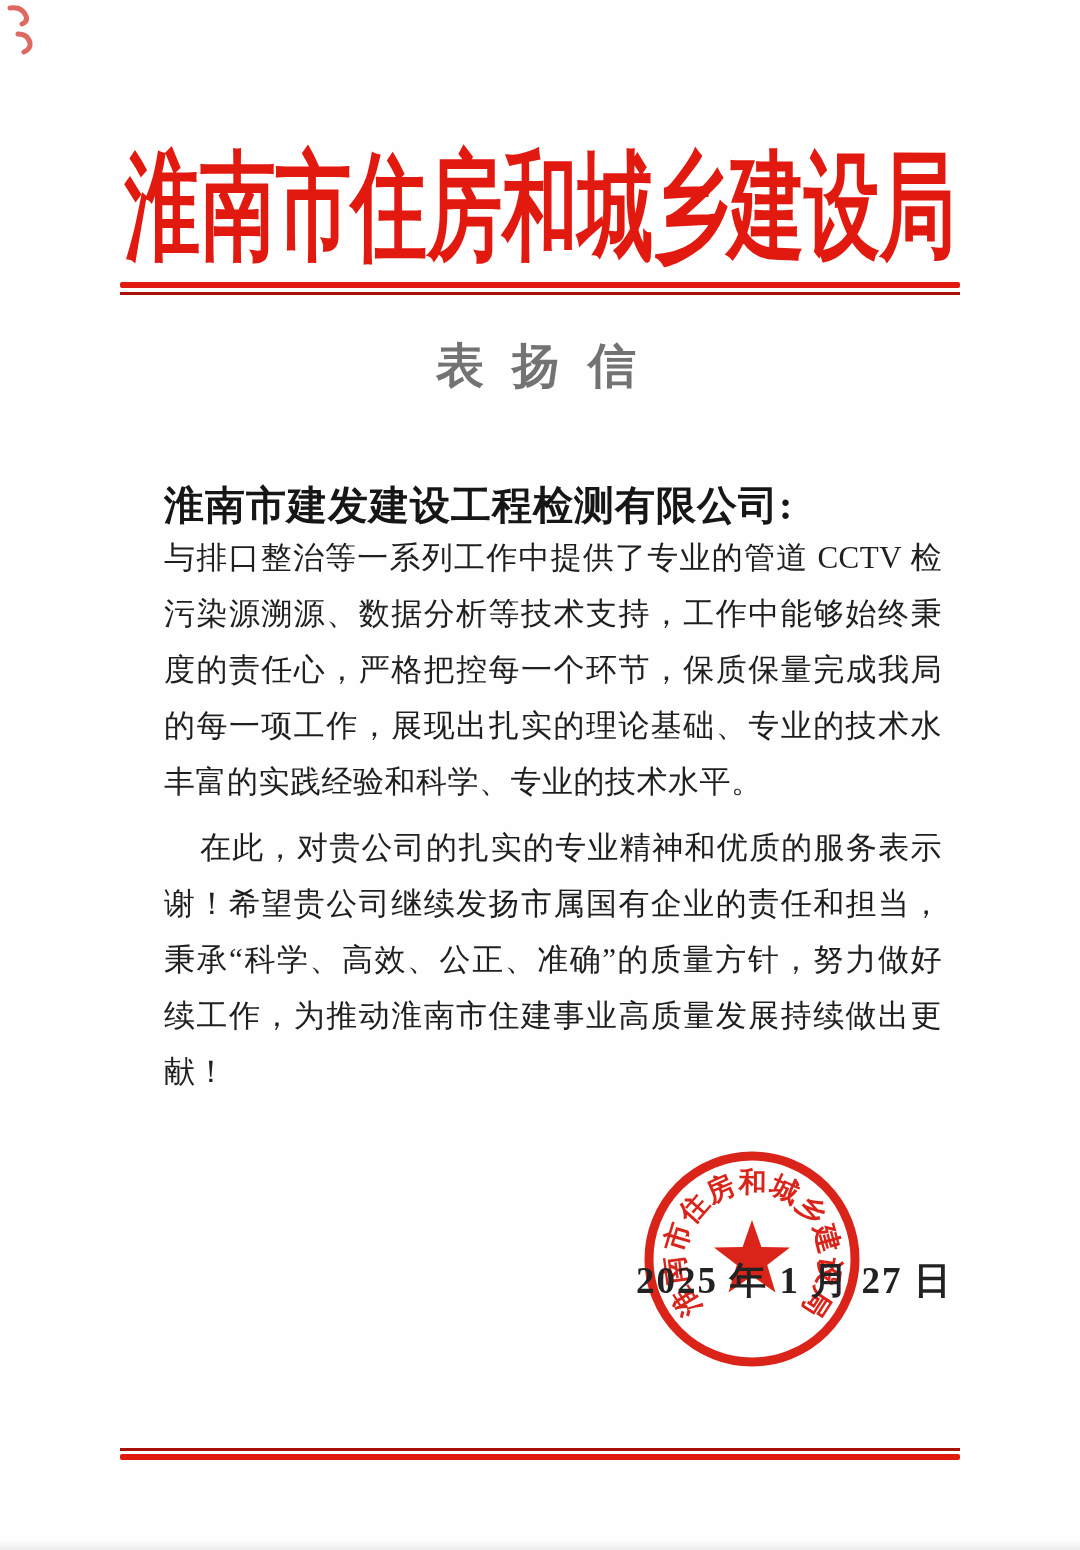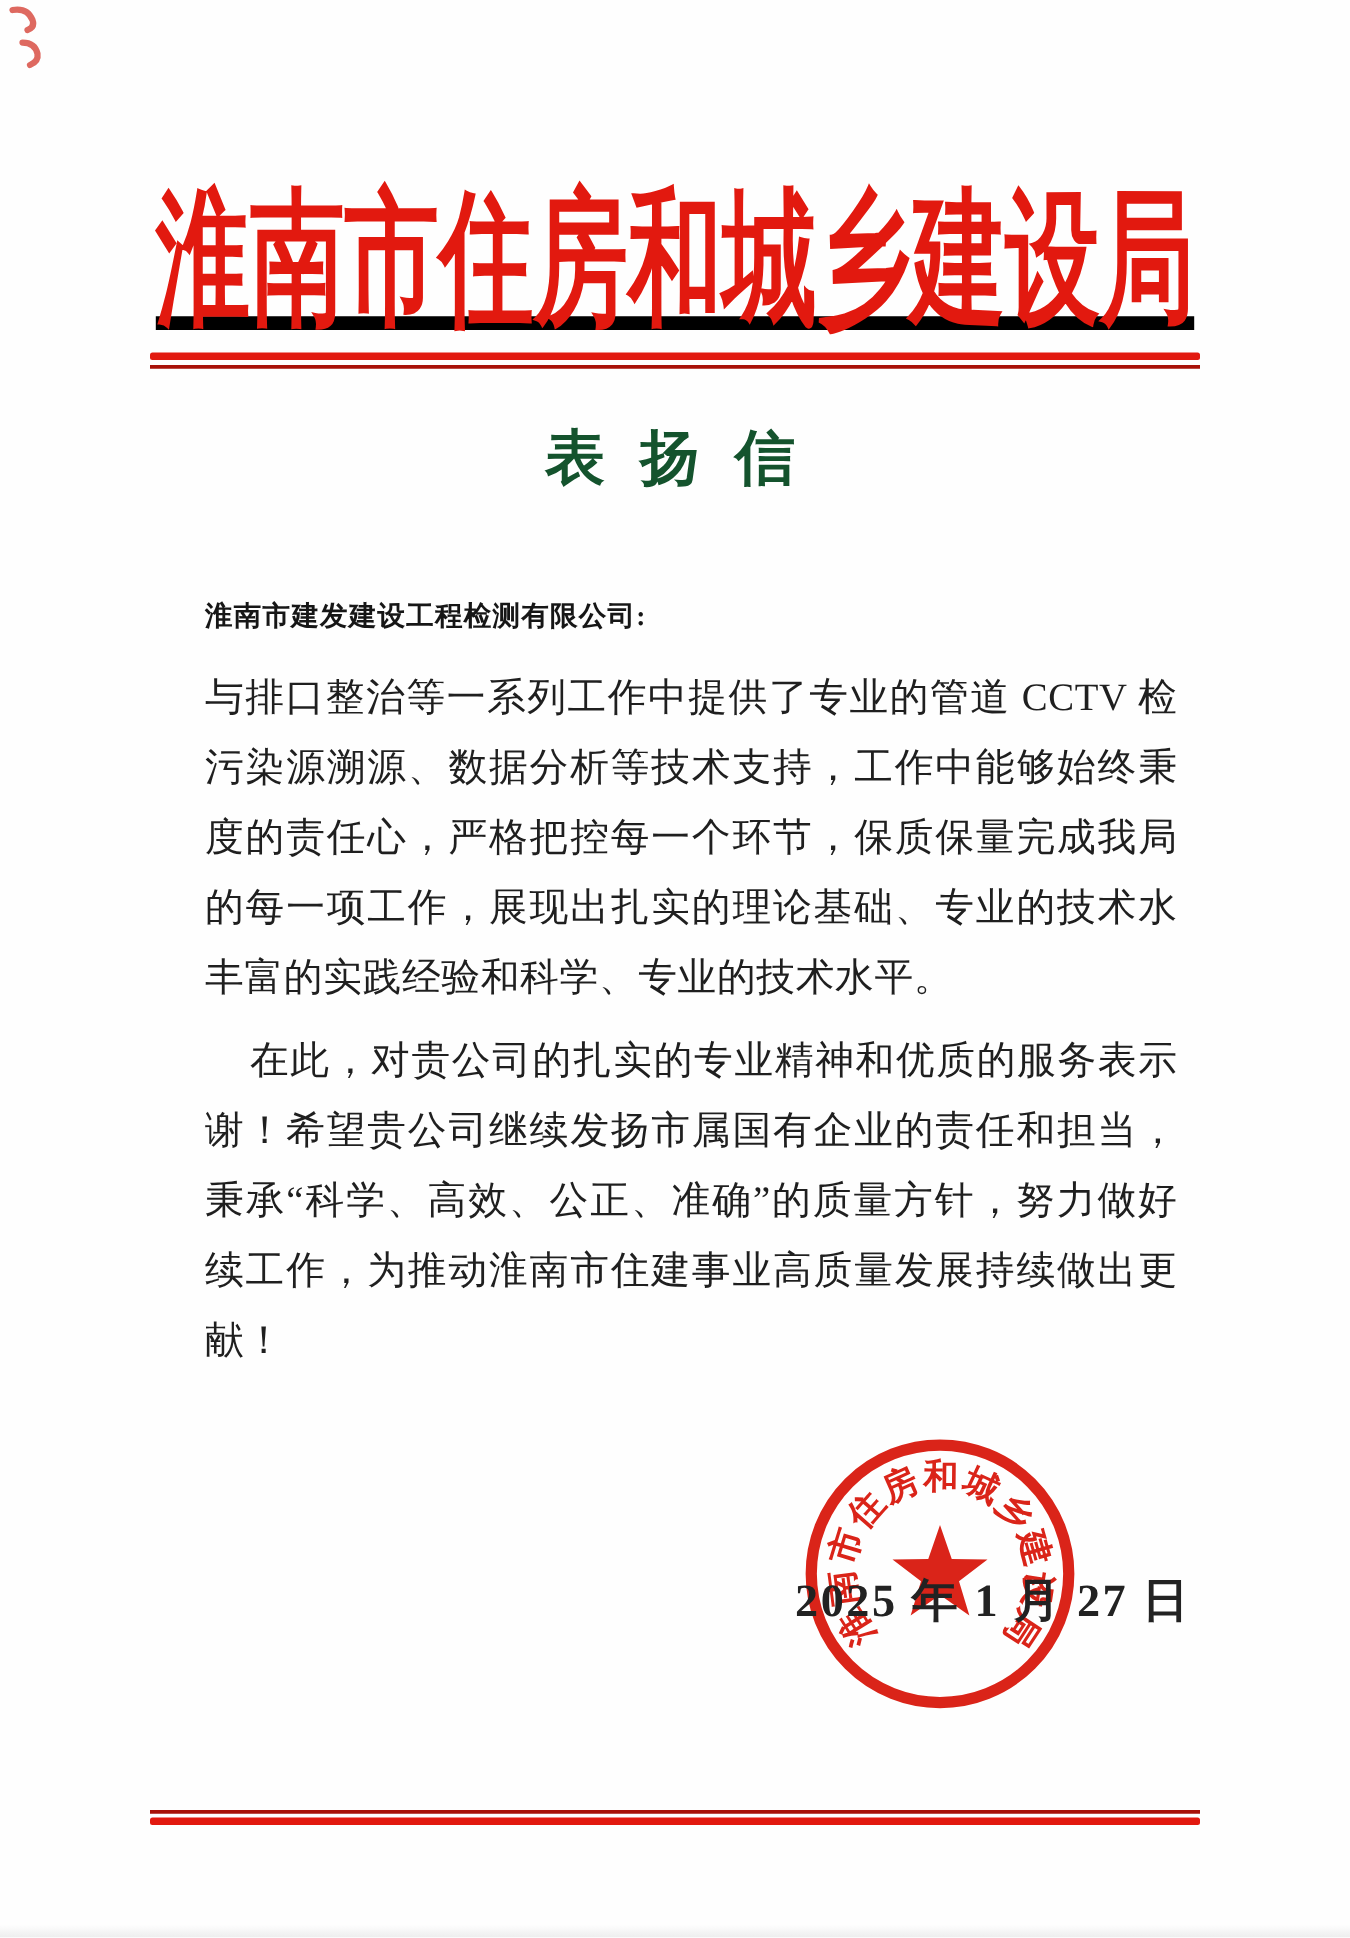--- a/index.html
+++ b/index.html
@@ -5,38 +5,38 @@
   html,body{margin:0;padding:0;}
   body{
     width:1080px;height:1550px;position:relative;overflow:hidden;
     background:#fefefe;
     font-family:"Liberation Serif","DejaVu Serif",serif;
   }
   .abs{position:absolute;}
 
   
   .org-wrap{top:140px;left:0;width:1080px;height:136px;
-    display:flex;align-items:center;justify-content:center;text-decoration:underline;}
+    display:flex;align-items:center;justify-content:center;}
   .org-name{
     font-size:118px;font-weight:bold;color:#e2190f;white-space:nowrap;
     transform:scaleX(0.64);transform-origin:center;
     letter-spacing:0px;line-height:1;
   }
   .rule{left:120px;width:840px;}
   .rule-top-thick{top:282px;height:6px;background:#e2190f;border-radius:2px;}
   .rule-top-thin{top:292px;height:3px;background:#a81108;}
   .rule-bottom-thin{top:1448px;height:3px;background:#a81108;}
   .rule-bottom-thick{top:1454px;height:6px;background:#e2190f;border-radius:2px;}
 
   
   .letter-title{top:334px;left:0;width:1080px;text-align:center;
-    font-size:48px;font-weight:bold;color:#14532d;letter-spacing:8px;}
+    font-size:48px;font-weight:bold;color:#737373;letter-spacing:8px;}
 
   
-  .salutation{top:478px;left:164px;font-size:22px;font-weight:bold;color:#161616;
+  .salutation{top:478px;left:164px;font-size:40px;font-weight:bold;color:#161616;
     letter-spacing:1px;}
   .body-block{top:530px;left:164px;width:778px;color:#1f1f1f;}
   .para{margin:0;}
   .para + .para{margin-top:10px;}
   .bline{
     height:56px;line-height:56px;font-size:31px;white-space:nowrap;
     letter-spacing:0.5px;
   }
   .bline.fill{white-space:normal;text-align:justify;text-align-last:justify;
     text-justify:inter-character;overflow:hidden;}

